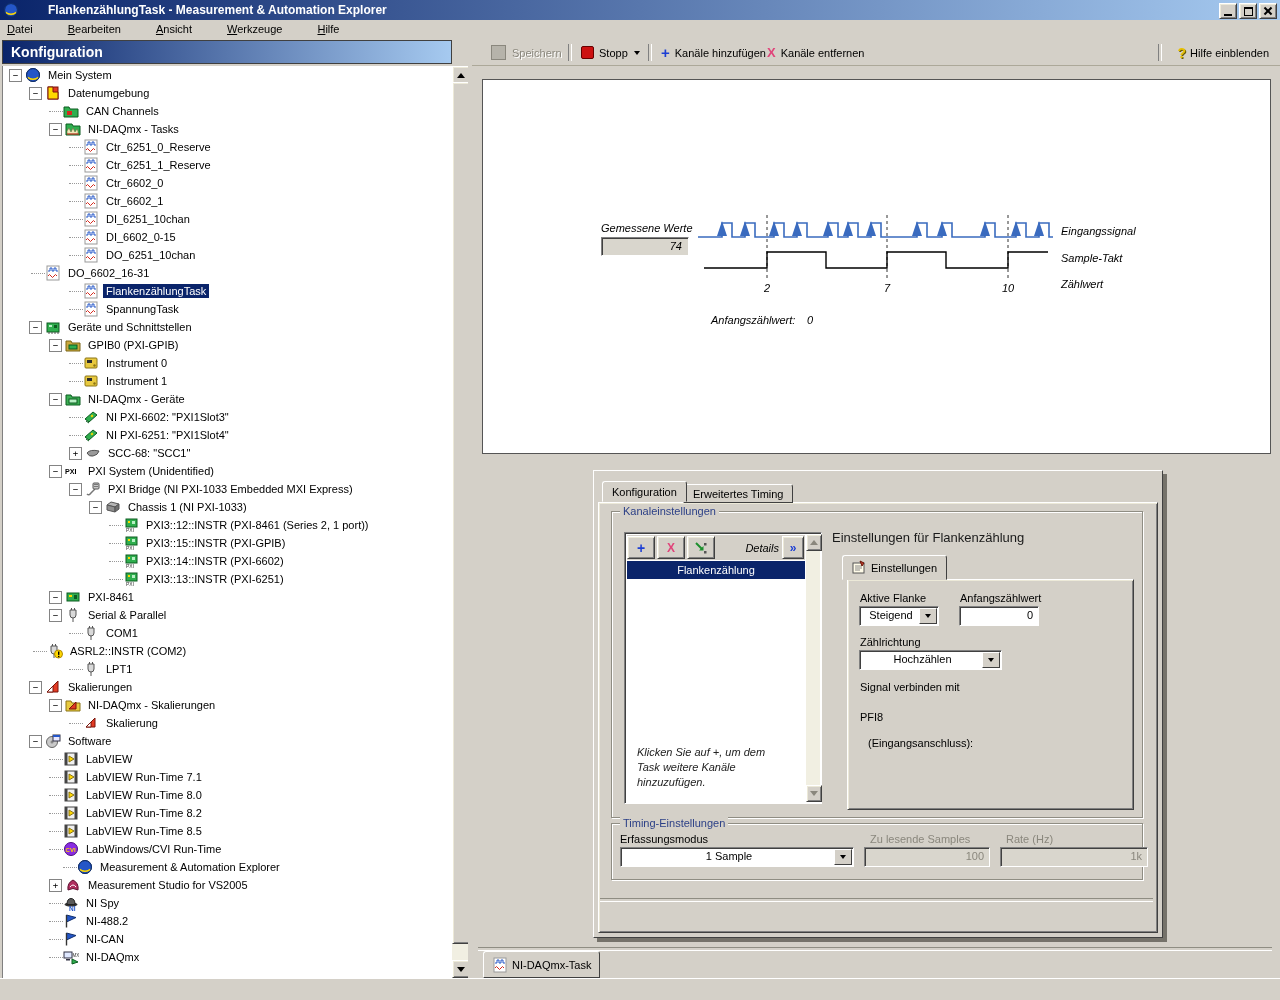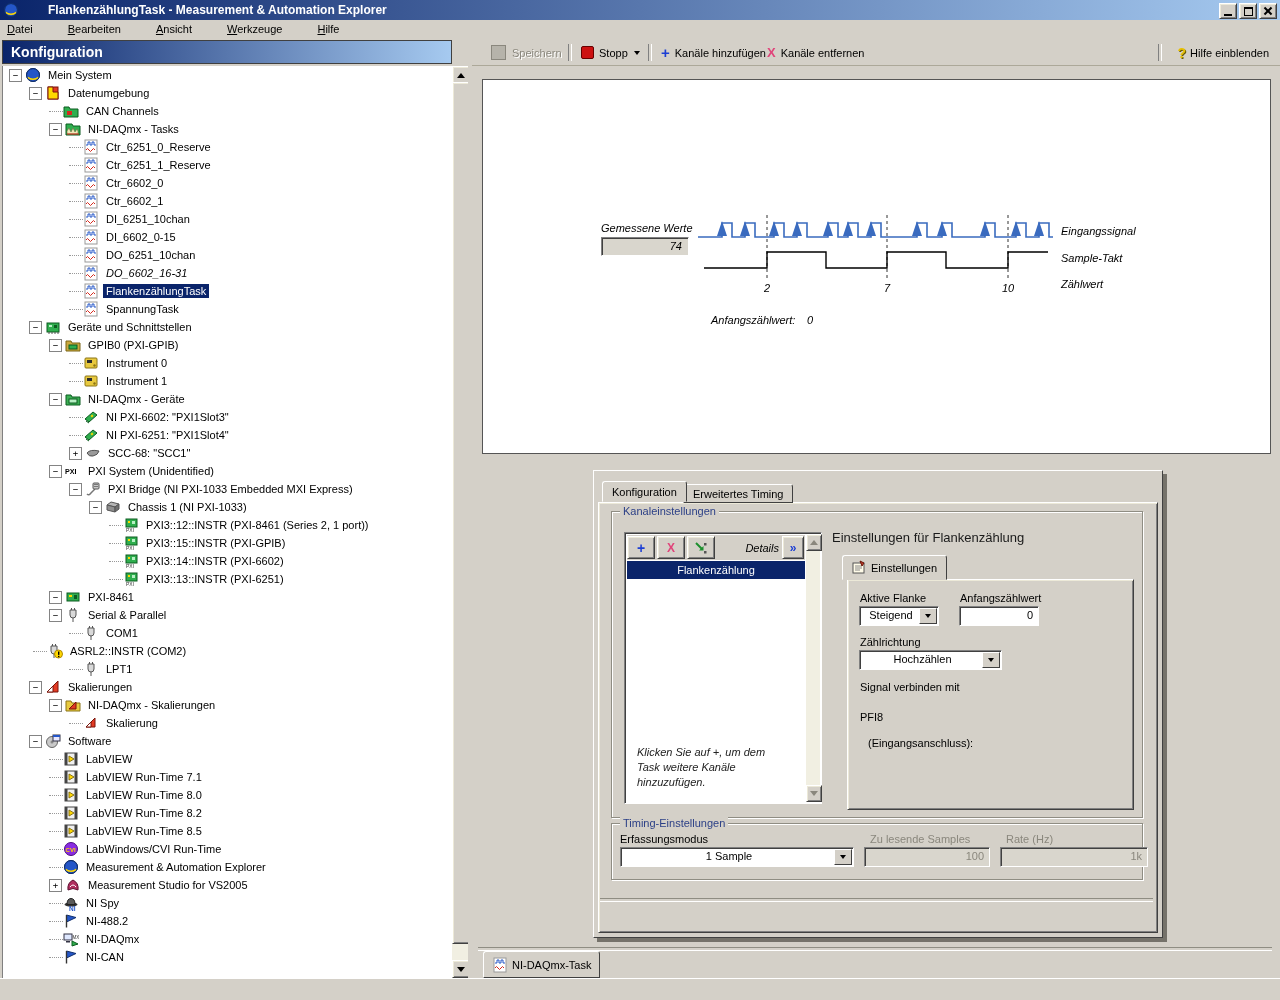--- a/index.html
+++ b/index.html
@@ -249,21 +249,21 @@
         <span class="stub"></span>
         <span class="ticon">
           <svg viewBox="0 0 16 16">
             <rect x="2" y="1" width="12" height="14" fill="#fff" stroke="#999"></rect>
             <path d="M3 6 h2 v-3 h2 v3 h2 v-3 h2 v3 h2" fill="none" stroke="#2456c8"></path>
             <path d="M3 11 q1.5-3 3 0 t3 0 t3 0" fill="none" stroke="#d42a1e"></path>
           </svg>
         </span>
         <span class="tlabel">DO_6251_10chan</span>
       </div>
-      <div class="trow" style="padding-left: 66px; font-style: italic;">
+      <div class="trow" style="padding-left: 28px;">
         <span class="stub"></span>
         <span class="ticon">
           <svg viewBox="0 0 16 16">
             <rect x="2" y="1" width="12" height="14" fill="#fff" stroke="#999"></rect>
             <path d="M3 6 h2 v-3 h2 v3 h2 v-3 h2 v3 h2" fill="none" stroke="#2456c8"></path>
             <path d="M3 11 q1.5-3 3 0 t3 0 t3 0" fill="none" stroke="#d42a1e"></path>
           </svg>
         </span>
         <span class="tlabel">DO_6602_16-31</span>
       </div>
@@ -616,21 +616,21 @@
       <div class="trow" style="padding-left: 46px;">
         <span class="stub"></span>
         <span class="ticon">
           <svg viewBox="0 0 16 16">
             <circle cx="8" cy="8" r="6.5" fill="#8a2be2" stroke="#4b0e82"></circle>
             <text x="2.6" y="10.6" font-size="6" font-weight="bold" fill="#ffd800">CVI</text>
           </svg>
         </span>
         <span class="tlabel">LabWindows/CVI Run-Time</span>
       </div>
-      <div class="trow" style="padding-left: 46px;">
+      <div class="trow" style="padding-left: 60px;">
         <span class="stub"></span>
         <span class="ticon">
           <svg viewBox="0 0 16 16">
             <circle cx="8" cy="8" r="6.5" fill="#2456c8" stroke="#11306e"></circle>
             <path d="M2.6 9.6 Q8 13.6 13.4 9.6 L13 11.4 Q8 14.8 3 11.4 Z" fill="#ffd800"></path>
             <circle cx="8" cy="8" r="6.5" fill="none" stroke="#11306e"></circle>
           </svg>
         </span>
         <span class="tlabel">Measurement &amp; Automation Explorer</span>
       </div>
@@ -657,42 +657,42 @@
       </div>
       <div class="trow" style="padding-left: 46px;">
         <span class="stub"></span>
         <span class="ticon">
           <svg viewBox="0 0 16 16">
             <path d="M3.5 2 L13 4.5 L3.5 9 Z" fill="#2456c8" stroke="#11306e"></path>
             <path d="M3.5 2 V14.5" stroke="#333" stroke-width="1.4"></path>
           </svg>
         </span>
         <span class="tlabel">NI-488.2</span>
+      </div>
+      <div class="trow" style="padding-left: 46px;">
+        <span class="stub"></span>
+        <span class="ticon">
+          <svg viewBox="0 0 16 16">
+            <path d="M3.5 2 L13 4.5 L3.5 9 Z" fill="#2456c8" stroke="#11306e"></path>
+            <path d="M3.5 2 V14.5" stroke="#333" stroke-width="1.4"></path>
+          </svg>
+        </span>
+        <span class="tlabel">NI-CAN</span>
       </div>
       <div class="trow" style="padding-left: 46px;">
         <span class="stub"></span>
         <span class="ticon">
           <svg viewBox="0 0 16 16">
             <rect x="1" y="3" width="8" height="6" fill="#dfe8ff" stroke="#334"></rect>
             <rect x="3" y="10" width="4" height="1.5" fill="#334"></rect>
             <text x="9.5" y="8" font-size="4.5" fill="#333">MX</text>
             <path d="M9 10 l6 3 -6 2 Z" fill="#2fae4e" stroke="#0c5c20"></path>
           </svg>
         </span>
         <span class="tlabel">NI-DAQmx</span>
-      </div>
-      <div class="trow" style="padding-left: 46px;">
-        <span class="stub"></span>
-        <span class="ticon">
-          <svg viewBox="0 0 16 16">
-            <path d="M3.5 2 L13 4.5 L3.5 9 Z" fill="#2456c8" stroke="#11306e"></path>
-            <path d="M3.5 2 V14.5" stroke="#333" stroke-width="1.4"></path>
-          </svg>
-        </span>
-        <span class="tlabel">NI-CAN</span>
       </div>
     </div>
 
   <div class="abs sb" style="left:452px;top:66px;width:16px;height:912px;">
     <div class="sbbtn" style="position:absolute;left:0;top:0;width:16px;height:16px;">
         <span class="arr-up"></span>
       </div>
     <div class="raised" style="position:absolute;left:0;top:16px;width:16px;height:860px;"></div>
     <div class="sbbtn" style="position:absolute;left:0;bottom:0;width:16px;height:16px;">
         <span class="arr-dn"></span>

